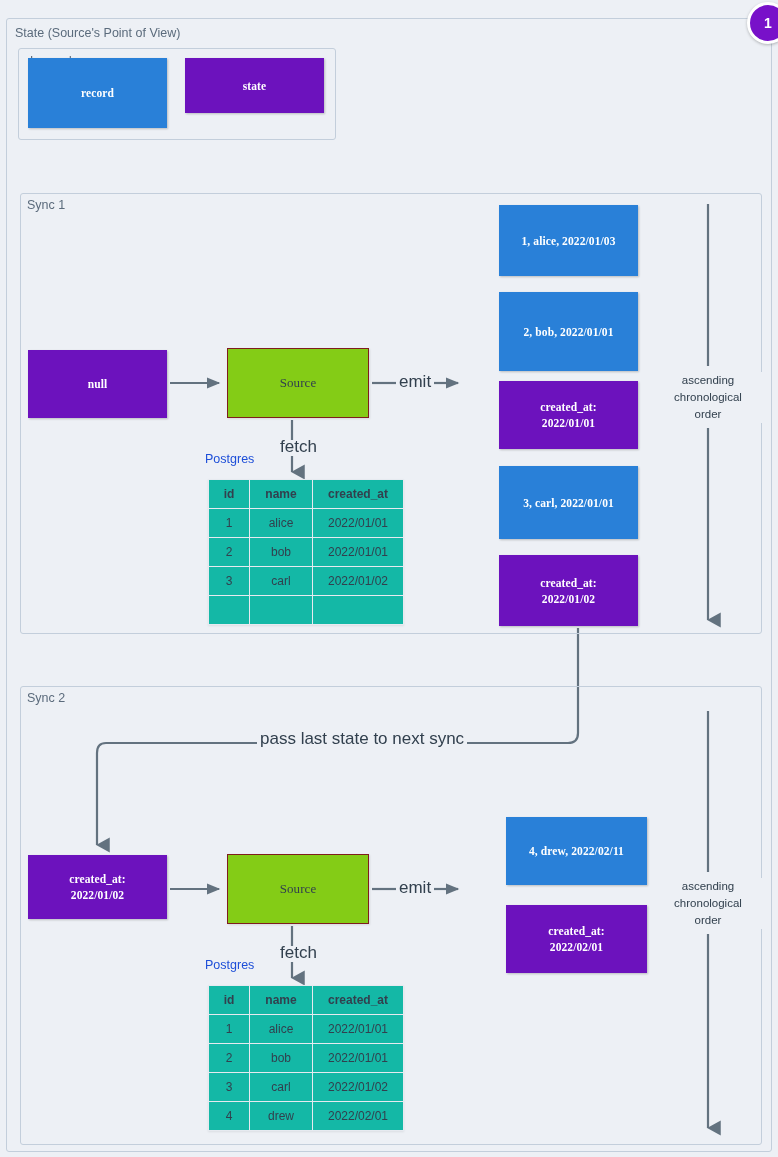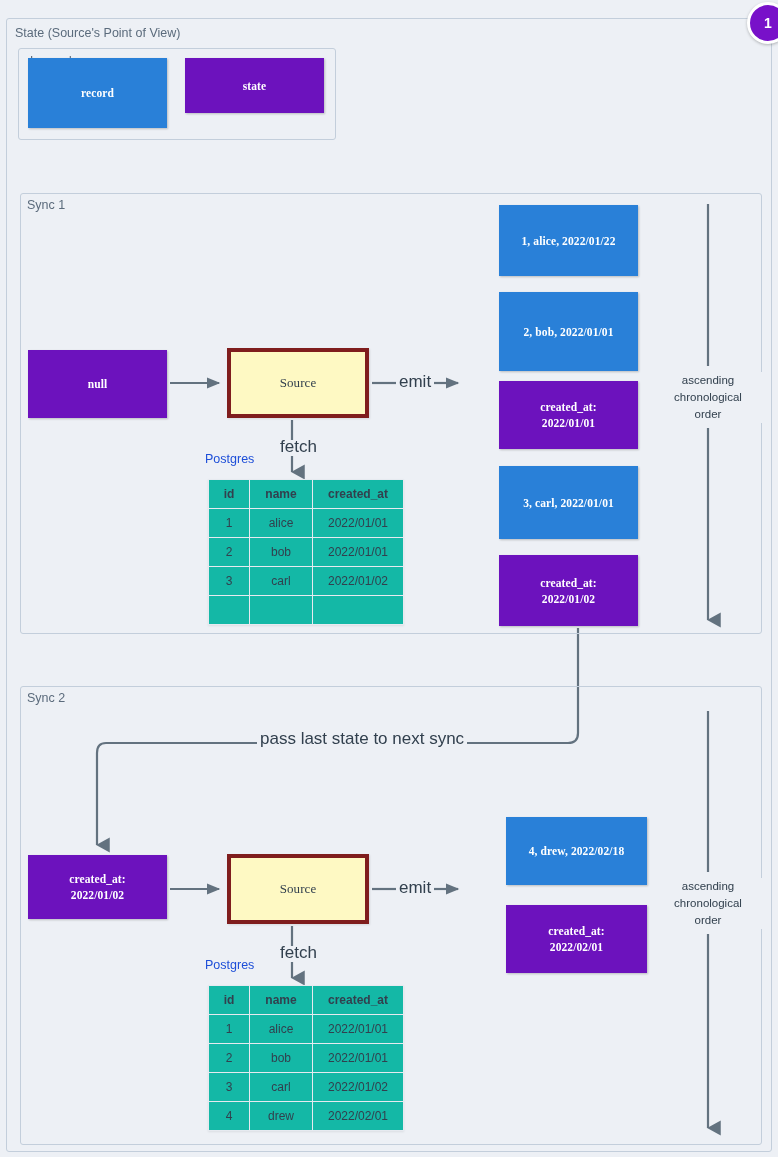--- a/index.html
+++ b/index.html
@@ -65,25 +65,25 @@
     font-size: 11.5px;
     font-weight: bold;
     color: #ffffff;
     line-height: 16px;
     letter-spacing: .1px;
     font-family: Liberation Serif, serif;
   }
   .node.record { background: #2980d8; }
   .node.state  { background: #6c12bd; }
   .node.plain {
-    background: #fef9c3;
+    background: #84cc16;
     color: #32404e;
     font-weight: normal;
     font-size: 13px;
-    border: 4px solid #7f1d1d;
+    border: 1px solid #7f1d1d;
     box-shadow: 1px 1px 2px rgba(0,0,0,0.10);
   }
 
   
   #legend-record { left: 28px; top: 58px;  width: 139px; height: 70px; }
   #legend-state  { left: 185px; top: 58px; width: 139px; height: 55px; }
 
   
   #sync1-frame {
     left: 20px;
@@ -287,21 +287,21 @@
       <td class="c-date">2022/01/02</td>
     </tr>
     <tr>
       <td class="c-id">&nbsp;</td>
       <td class="c-name">&nbsp;</td>
       <td class="c-date">&nbsp;</td>
     </tr>
   </tbody>
 </table>
 
-<div class="node record" id="s1-rec1">1, alice, 2022/01/22</div>
+<div class="node record" id="s1-rec1">1, alice, 2022/01/03</div>
 <div class="node record" id="s1-rec2">2, bob, 2022/01/01</div>
 <div class="node state" id="s1-st1">
   <div>
     <div>created_at:</div>
     <div>2022/01/01</div>
   </div>
 </div>
 <div class="node record" id="s1-rec3">3, carl, 2022/01/01</div>
 <div class="node state" id="s1-st2">
   <div>
@@ -358,21 +358,21 @@
       <td class="c-date">2022/01/02</td>
     </tr>
     <tr>
       <td class="c-id">4</td>
       <td class="c-name">drew</td>
       <td class="c-date">2022/02/01</td>
     </tr>
   </tbody>
 </table>
 
-<div class="node record" id="s2-rec4">4, drew, 2022/02/18</div>
+<div class="node record" id="s2-rec4">4, drew, 2022/02/11</div>
 <div class="node state" id="s2-st3">
   <div>
     <div>created_at:</div>
     <div>2022/02/01</div>
   </div>
 </div>
 
 <div class="order-label" id="s2-order">
   <div>ascending</div>
   <div>chronological</div>

